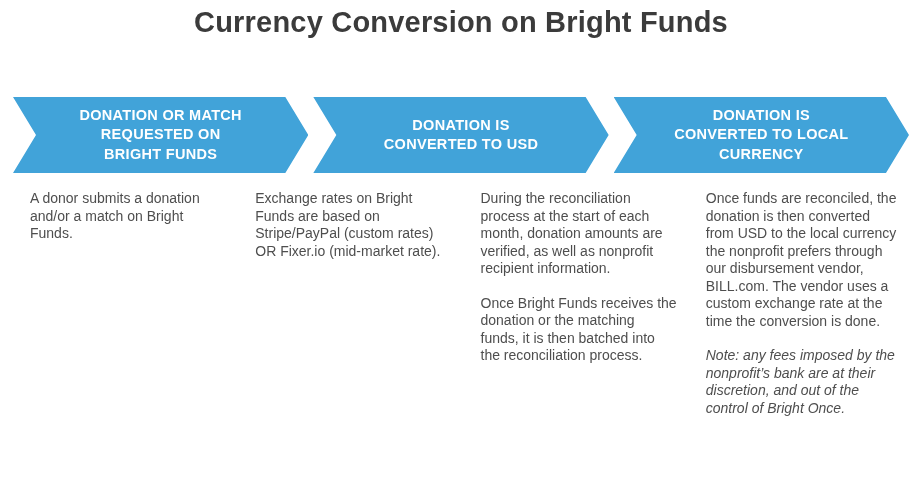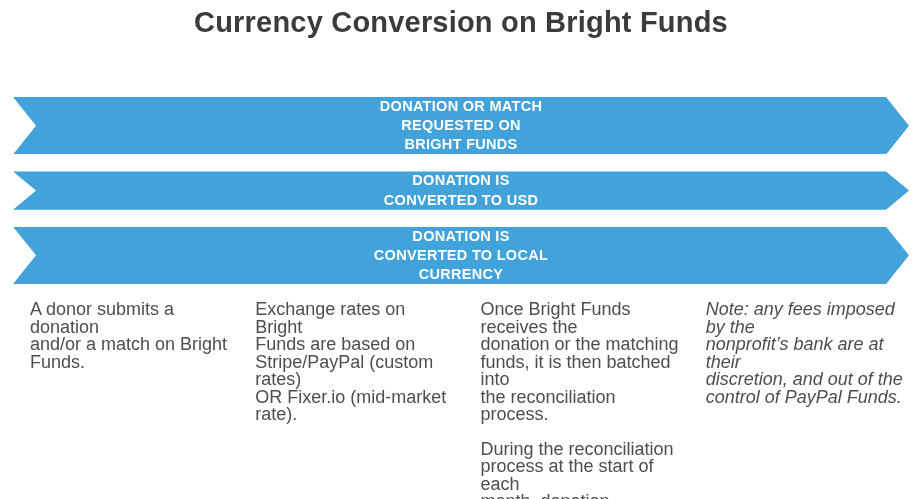--- a/index.html
+++ b/index.html
@@ -17,23 +17,22 @@
   .page-title {
     margin-top: 6px;
     text-align: center;
     font-size: 29px;
     font-weight: 700;
     color: #3b3b3b;
     letter-spacing: 0.2px;
   }
   .chevron-row {
     display: flex;
-    gap: 17px;
+    gap: 5px;
     margin: 58px 13px 0 13px;
-    flex-direction: column;
   }
   .chevron {
     flex: 1 1 0;
     height: 76px;
     background: #41a3d9;
     clip-path: polygon(0 0, calc(100% - 23px) 0, 100% 50%, calc(100% - 23px) 100%, 0 100%, 23px 50%);
     display: flex;
     align-items: center;
     justify-content: center;
   }
@@ -52,21 +51,21 @@
     gap: 5px;
     margin: 17px 13px 0 13px;
   }
   .body-col {
     flex: 1 1 0;
     padding-left: 17px;
     padding-right: 4px;
   }
   .body-col p {
     color: #4e4e4e;
-    font-size: 18px;
+    font-size: 14px;
     line-height: 17.5px;
     white-space: pre-line;
     margin-bottom: 17px;
   }
   .body-col p.note {
     font-style: italic;
   }
 </style>
 </head>
 <body>
@@ -101,32 +100,40 @@
     </div>
 
     <div class="body-col">
       <p>Exchange rates on Bright
 Funds are based on
 Stripe/PayPal (custom rates)
 OR Fixer.io (mid-market rate).</p>
     </div>
 
     <div class="body-col">
-      <p>Once Bright Funds receives the
-donation or the matching
-funds, it is then batched into
-the reconciliation process.</p>
       <p>During the reconciliation
 process at the start of each
 month, donation amounts are
 verified, as well as nonprofit
 recipient information.</p>
+      <p>Once Bright Funds receives the
+donation or the matching
+funds, it is then batched into
+the reconciliation process.</p>
     </div>
 
     <div class="body-col">
+      <p>Once funds are reconciled, the
+donation is then converted
+from USD to the local currency
+the nonprofit prefers through
+our disbursement vendor,
+BILL.com. The vendor uses a
+custom exchange rate at the
+time the conversion is done.</p>
       <p class="note">Note: any fees imposed by the
 nonprofit’s bank are at their
 discretion, and out of the
-control of PayPal Funds.</p>
+control of Bright Once.</p>
     </div>
 
   </div>
 </div>
 
 </body></html>

